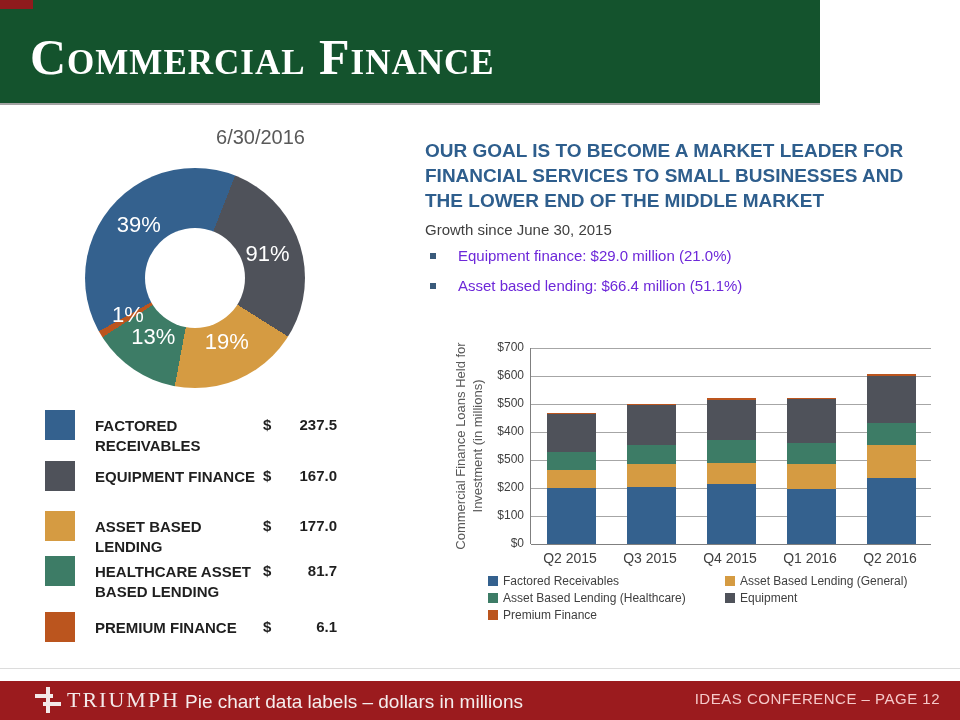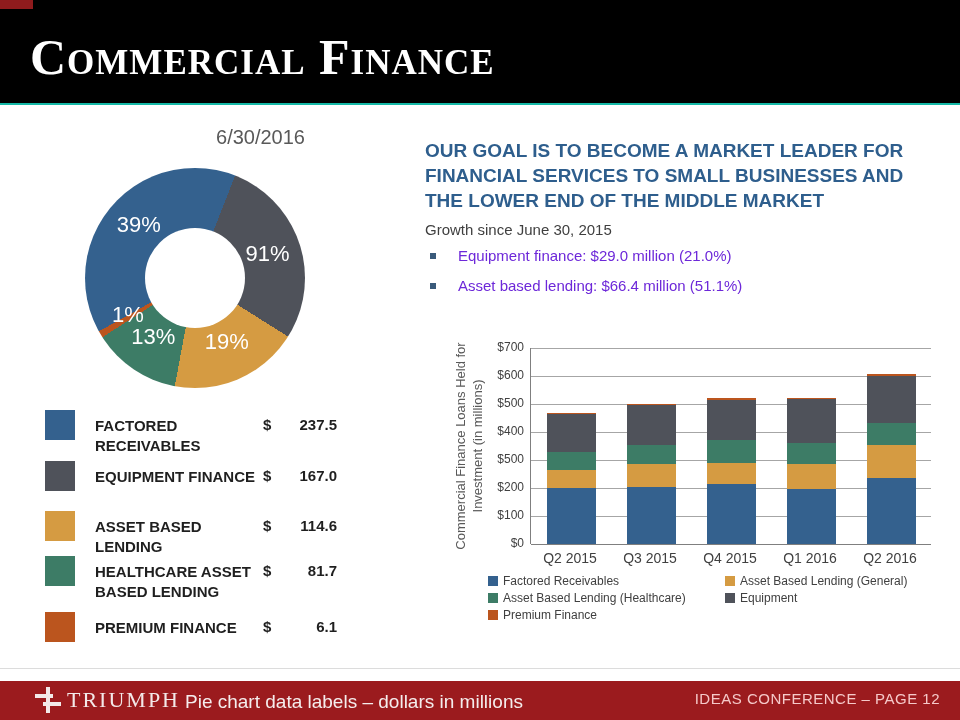--- a/index.html
+++ b/index.html
@@ -2,22 +2,22 @@
 <html><head>
 <meta charset="utf-8">
 <style>
   html,body { margin:0; padding:0; background:#ffffff; }
   .slide {
     position:relative; width:960px; height:720px; overflow:hidden;
     font-family:"Liberation Sans", sans-serif; background:#ffffff;
   }
   
   .header {
-    position:absolute; left:0; top:0; width:960px; height:105px;
-    background:#000000; border-bottom:2px solid #14b8a6; box-sizing:border-box;
+    position:absolute; left:0; top:0; width:820px; height:105px;
+    background:#14532d; border-bottom:2px solid #a3a3a3; box-sizing:border-box;
   }
   .corner-mark { position:absolute; left:0; top:0; width:33px; height:9px; background:#8f1b1d; }
   .page-title {
     position:absolute; left:30px; top:28px; color:#ffffff;
     font-family:"Liberation Serif", serif; font-weight:bold;
     font-variant:small-caps; font-size:50px; letter-spacing:1px;
   }
   
   .pie-date { position:absolute; left:85px; top:126px; width:220px; text-align:right;
     font-size:20px; color:#595959; }
@@ -105,21 +105,21 @@
       <div class="lt-row" style="top: 56px;">
         <div class="lt-swatch" style="background: rgb(79, 82, 90);"></div>
         <div class="lt-label">EQUIPMENT FINANCE</div>
         <div class="lt-cur">$</div>
         <div class="lt-val">167.0</div>
       </div>
       <div class="lt-row" style="top: 106px;">
         <div class="lt-swatch" style="background: rgb(213, 155, 66);"></div>
         <div class="lt-label">ASSET BASED LENDING</div>
         <div class="lt-cur">$</div>
-        <div class="lt-val">114.6</div>
+        <div class="lt-val">177.0</div>
       </div>
       <div class="lt-row" style="top: 151px;">
         <div class="lt-swatch" style="background: rgb(61, 124, 102);"></div>
         <div class="lt-label">HEALTHCARE ASSET BASED LENDING</div>
         <div class="lt-cur">$</div>
         <div class="lt-val">81.7</div>
       </div>
       <div class="lt-row" style="top: 207px;">
         <div class="lt-swatch" style="background: rgb(187, 85, 30);"></div>
         <div class="lt-label">PREMIUM FINANCE</div>

